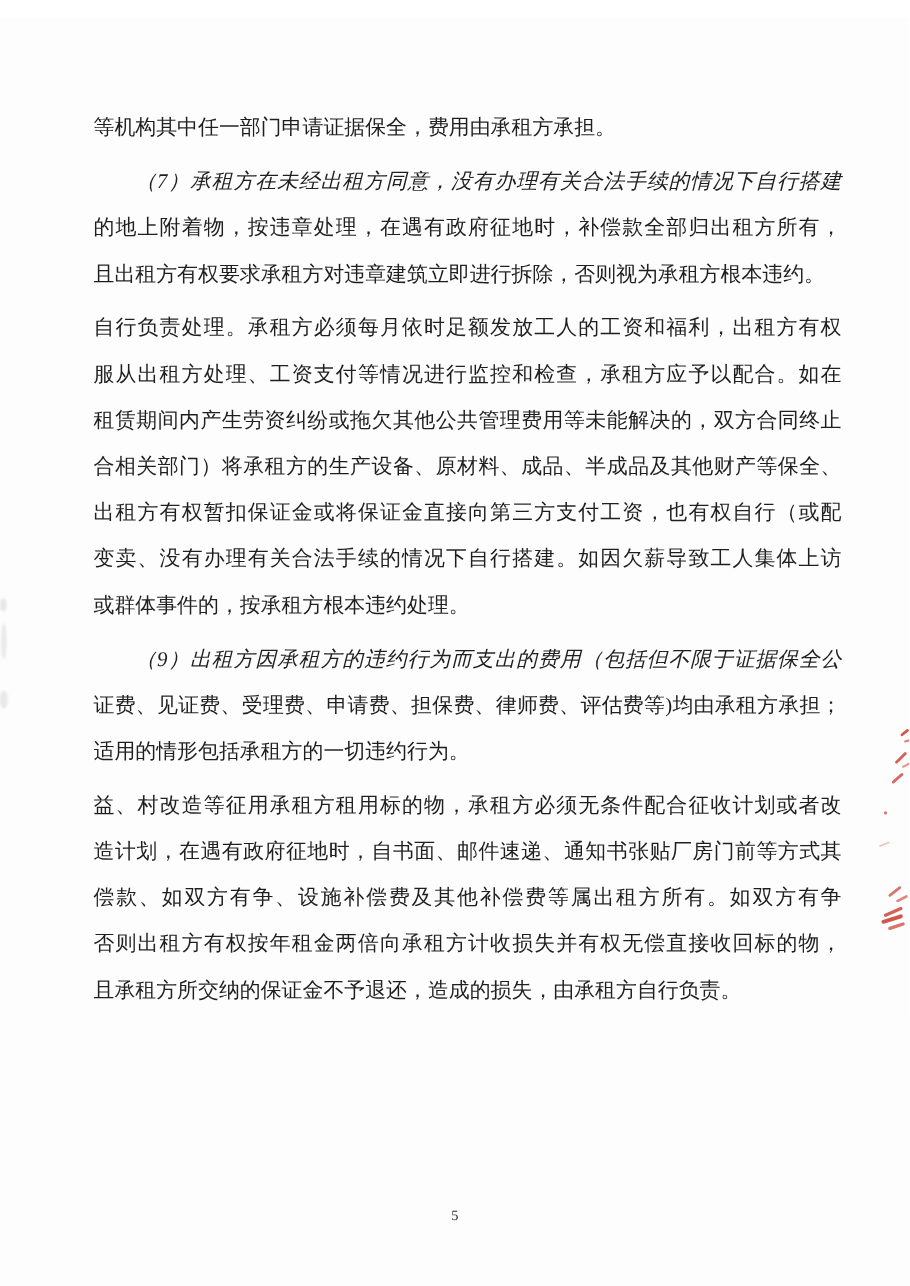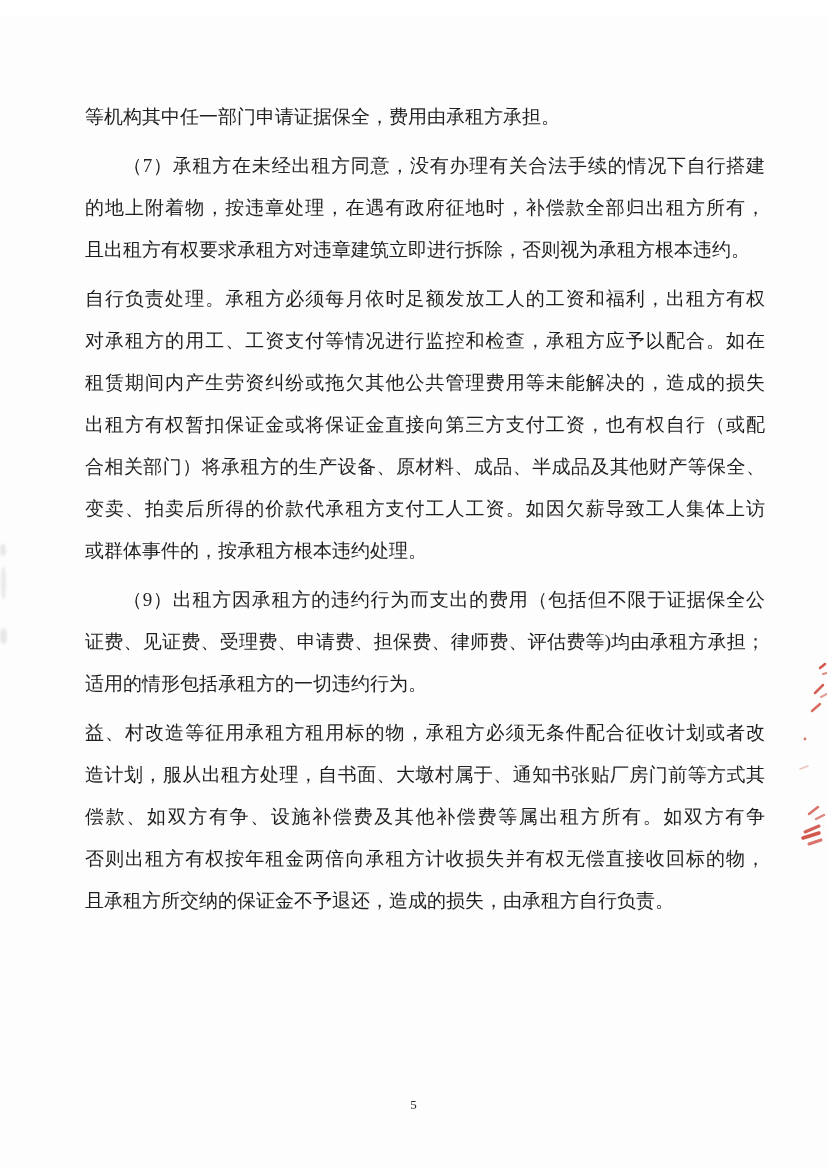--- a/index.html
+++ b/index.html
@@ -32,20 +32,21 @@
     white-space: nowrap;
     text-align: justify;
     text-align-last: justify;
     text-justify: inter-character;
   }
   .line.last {
     text-align-last: left;
   }
   .line.first-indent {
     padding-left: 38px;
+    font-style: italic;
   }
   .page-number {
     position: absolute;
     top: 1080px;
     left: 0;
     width: 100%;
     text-align: center;
     font-size: 13px;
     line-height: 18px;
     color: #2a2a2a;
@@ -76,35 +77,35 @@
       <div class="para">
         <div class="line last">等机构其中任一部门申请证据保全，费用由承租方承担。</div>
       </div>
       <div class="para">
         <div class="line first-indent">（7）承租方在未经出租方同意，没有办理有关合法手续的情况下自行搭建</div>
         <div class="line">的地上附着物，按违章处理，在遇有政府征地时，补偿款全部归出租方所有，</div>
         <div class="line last">且出租方有权要求承租方对违章建筑立即进行拆除，否则视为承租方根本违约。</div>
       </div>
       <div class="para">
         <div class="line">自行负责处理。承租方必须每月依时足额发放工人的工资和福利，出租方有权</div>
-        <div class="line">对承租方的用工、工资支付等情况进行监控和检查，承租方应予以配合。如在</div>
-        <div class="line">租赁期间内产生劳资纠纷或拖欠其他公共管理费用等未能解决的，造成的损失</div>
+        <div class="line">服从出租方处理、工资支付等情况进行监控和检查，承租方应予以配合。如在</div>
+        <div class="line">租赁期间内产生劳资纠纷或拖欠其他公共管理费用等未能解决的，双方合同终止</div>
+        <div class="line">合相关部门）将承租方的生产设备、原材料、成品、半成品及其他财产等保全、</div>
         <div class="line">出租方有权暂扣保证金或将保证金直接向第三方支付工资，也有权自行（或配</div>
-        <div class="line">合相关部门）将承租方的生产设备、原材料、成品、半成品及其他财产等保全、</div>
-        <div class="line">变卖、拍卖后所得的价款代承租方支付工人工资。如因欠薪导致工人集体上访</div>
+        <div class="line">变卖、没有办理有关合法手续的情况下自行搭建。如因欠薪导致工人集体上访</div>
         <div class="line last">或群体事件的，按承租方根本违约处理。</div>
       </div>
       <div class="para">
         <div class="line first-indent">（9）出租方因承租方的违约行为而支出的费用（包括但不限于证据保全公</div>
         <div class="line">证费、见证费、受理费、申请费、担保费、律师费、评估费等)均由承租方承担；</div>
         <div class="line last">适用的情形包括承租方的一切违约行为。</div>
       </div>
       <div class="para">
         <div class="line">益、村改造等征用承租方租用标的物，承租方必须无条件配合征收计划或者改</div>
-        <div class="line">造计划，服从出租方处理，自书面、大墩村属于、通知书张贴厂房门前等方式其</div>
+        <div class="line">造计划，在遇有政府征地时，自书面、邮件速递、通知书张贴厂房门前等方式其</div>
         <div class="line">偿款、如双方有争、设施补偿费及其他补偿费等属出租方所有。如双方有争</div>
         <div class="line">否则出租方有权按年租金两倍向承租方计收损失并有权无偿直接收回标的物，</div>
         <div class="line last">且承租方所交纳的保证金不予退还，造成的损失，由承租方自行负责。</div>
       </div>
     </div>
 
   <div class="page-number">5</div>
 
   <svg class="seal-fragment" viewBox="0 0 30 200" xmlns="http://www.w3.org/2000/svg">
     <g stroke="#c93a2e" fill="none" stroke-linecap="round">

